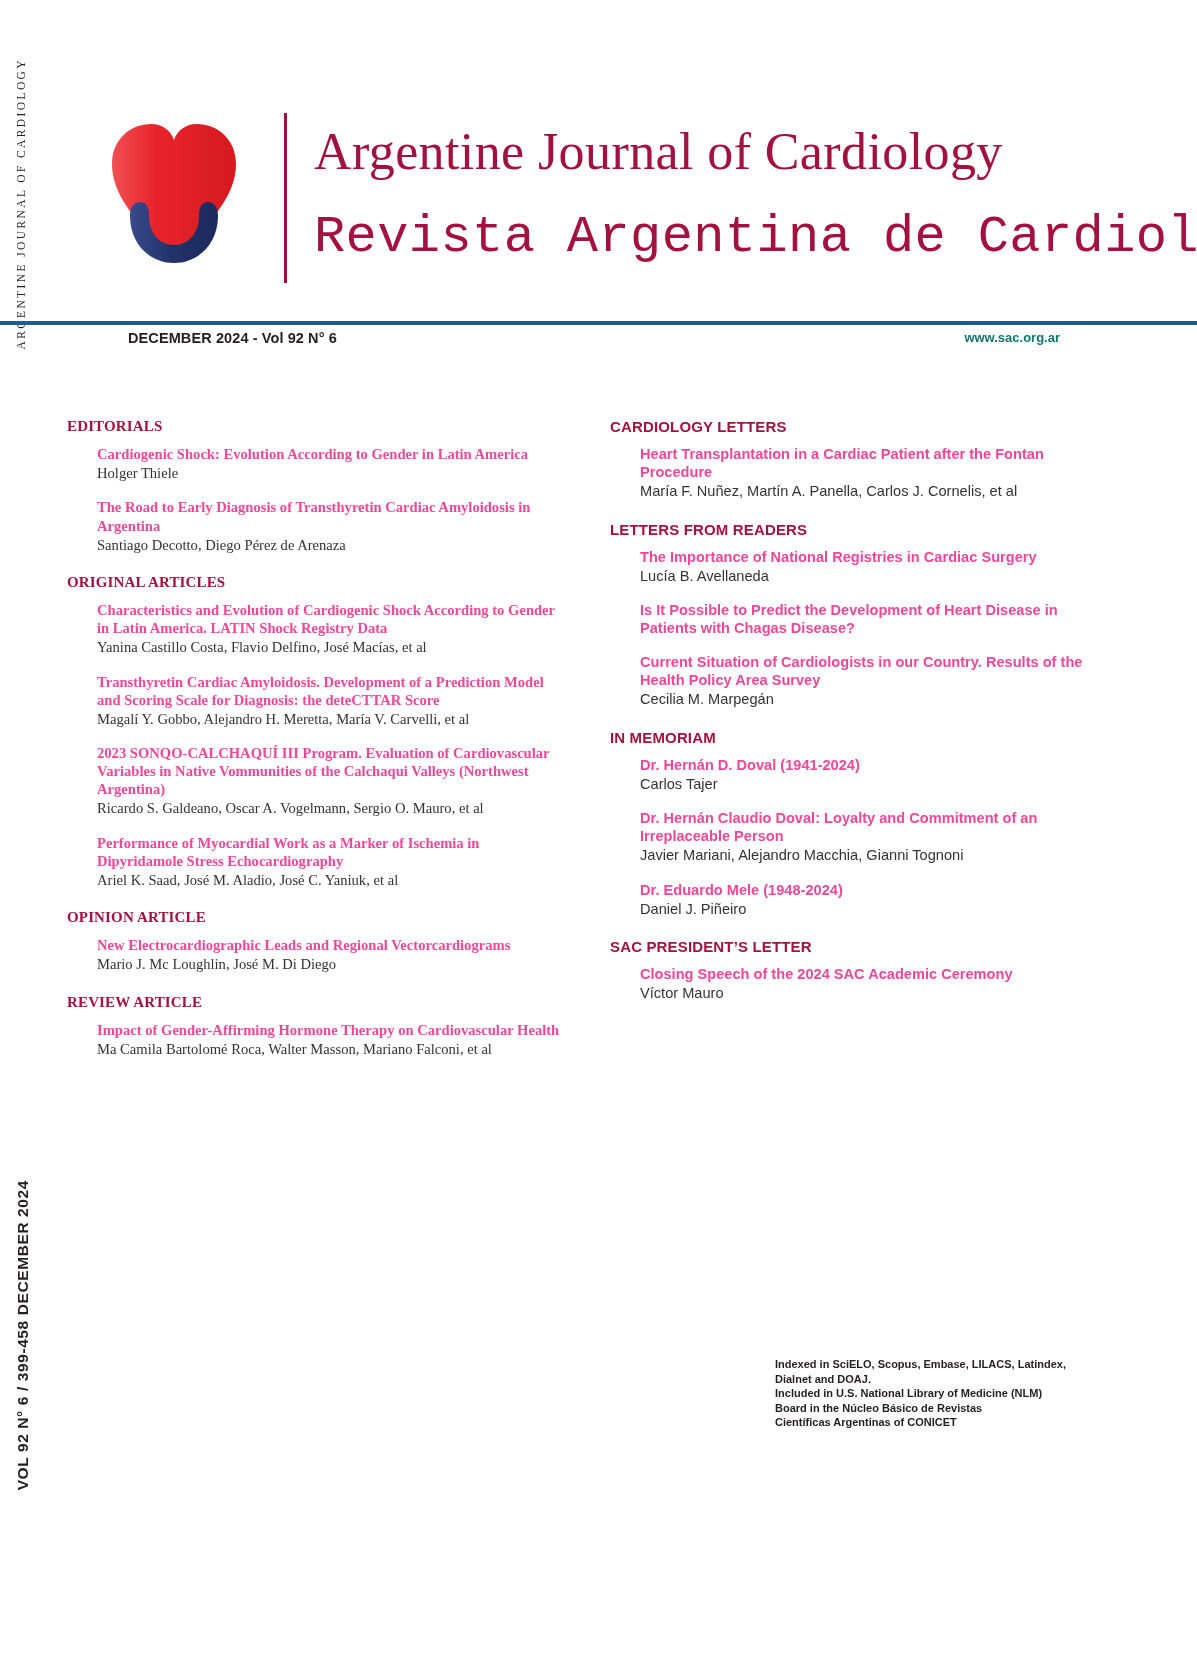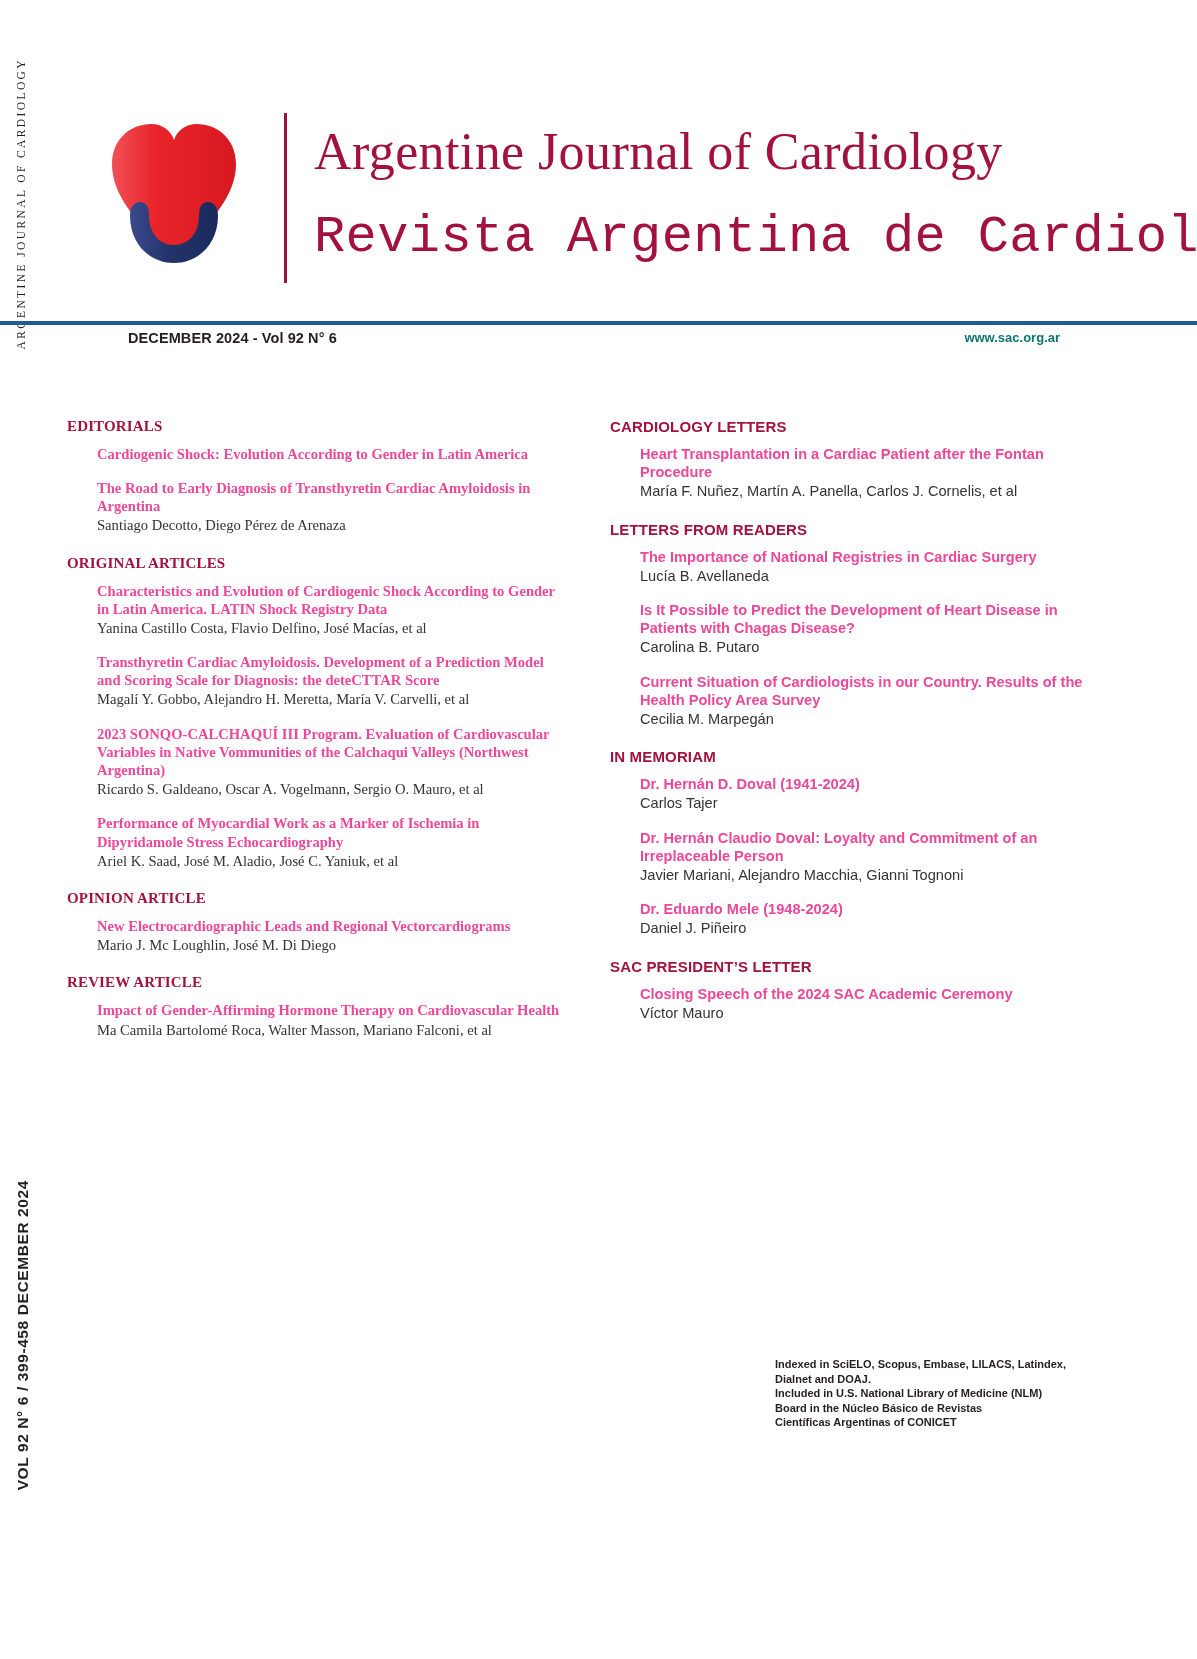--- a/index.html
+++ b/index.html
@@ -239,20 +239,21 @@
   <div class="issue-label">DECEMBER 2024 - Vol 92 N° 6</div>
   <div class="issue-url">www.sac.org.ar</div>
 </div>
 
 <div class="toc">
   <div class="col col-left" id="col-left">
       <div class="section">
         <div class="section-head">EDITORIALS</div>
         <div class="entry">
           <div class="entry-title">Cardiogenic Shock: Evolution According to Gender in Latin America</div>
+          <div class="entry-authors">Holger Thiele</div>
         </div>
         <div class="entry">
           <div class="entry-title">The Road to Early Diagnosis of Transthyretin Cardiac Amyloidosis in Argentina</div>
           <div class="entry-authors">Santiago Decotto, Diego Pérez de Arenaza</div>
         </div>
       </div>
       <div class="section">
         <div class="section-head">ORIGINAL ARTICLES</div>
         <div class="entry">
           <div class="entry-title">Characteristics and Evolution of Cardiogenic Shock According to Gender in Latin America. LATIN Shock Registry Data</div>
@@ -295,21 +296,20 @@
         </div>
       </div>
       <div class="section">
         <div class="section-head">LETTERS FROM READERS</div>
         <div class="entry">
           <div class="entry-title">The Importance of National Registries in Cardiac Surgery</div>
           <div class="entry-authors">Lucía B. Avellaneda</div>
         </div>
         <div class="entry">
           <div class="entry-title">Is It Possible to Predict the Development of Heart Disease in Patients with Chagas Disease?</div>
-          <div class="entry-authors">Carolina B. Putaro</div>
         </div>
         <div class="entry">
           <div class="entry-title">Current Situation of Cardiologists in our Country. Results of the Health Policy Area Survey</div>
           <div class="entry-authors">Cecilia M. Marpegán</div>
         </div>
       </div>
       <div class="section">
         <div class="section-head">IN MEMORIAM</div>
         <div class="entry">
           <div class="entry-title">Dr. Hernán D. Doval (1941-2024)</div>

